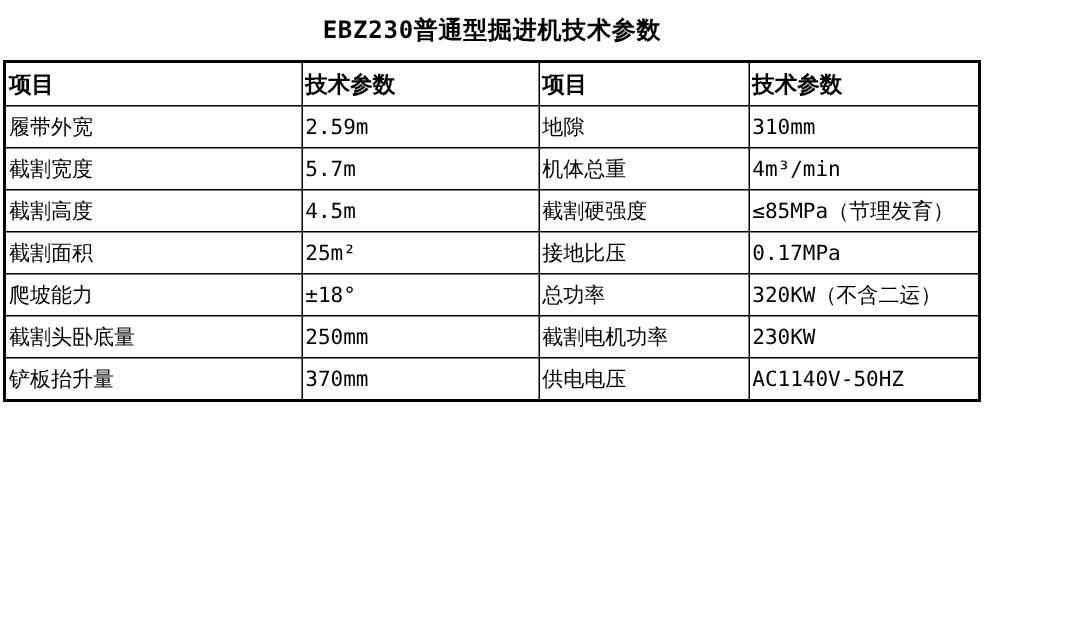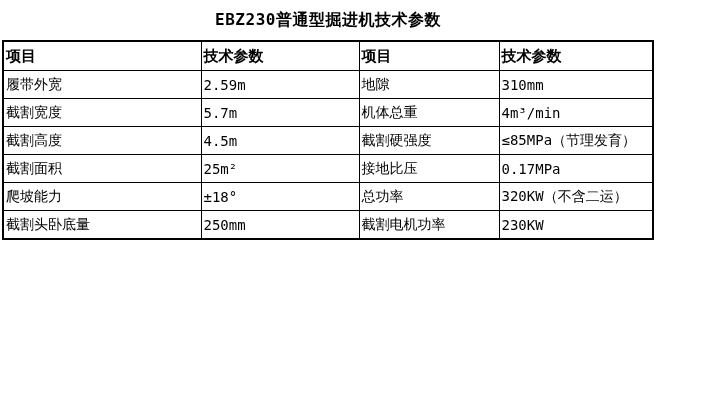--- a/index.html
+++ b/index.html
@@ -115,16 +115,22 @@
           <td>±18°</td>
           <td>总功率</td>
           <td>320KW（不含二运）</td>
         </tr>
         <tr>
           <td>截割头卧底量</td>
           <td>250mm</td>
           <td>截割电机功率</td>
           <td>230KW</td>
         </tr>
+        <tr>
+          <td>铲板抬升量</td>
+          <td>370mm</td>
+          <td>供电电压</td>
+          <td>AC1140V-50HZ</td>
+        </tr>
       </tbody>
   </table>
 
 </div>
 
 </body></html>

